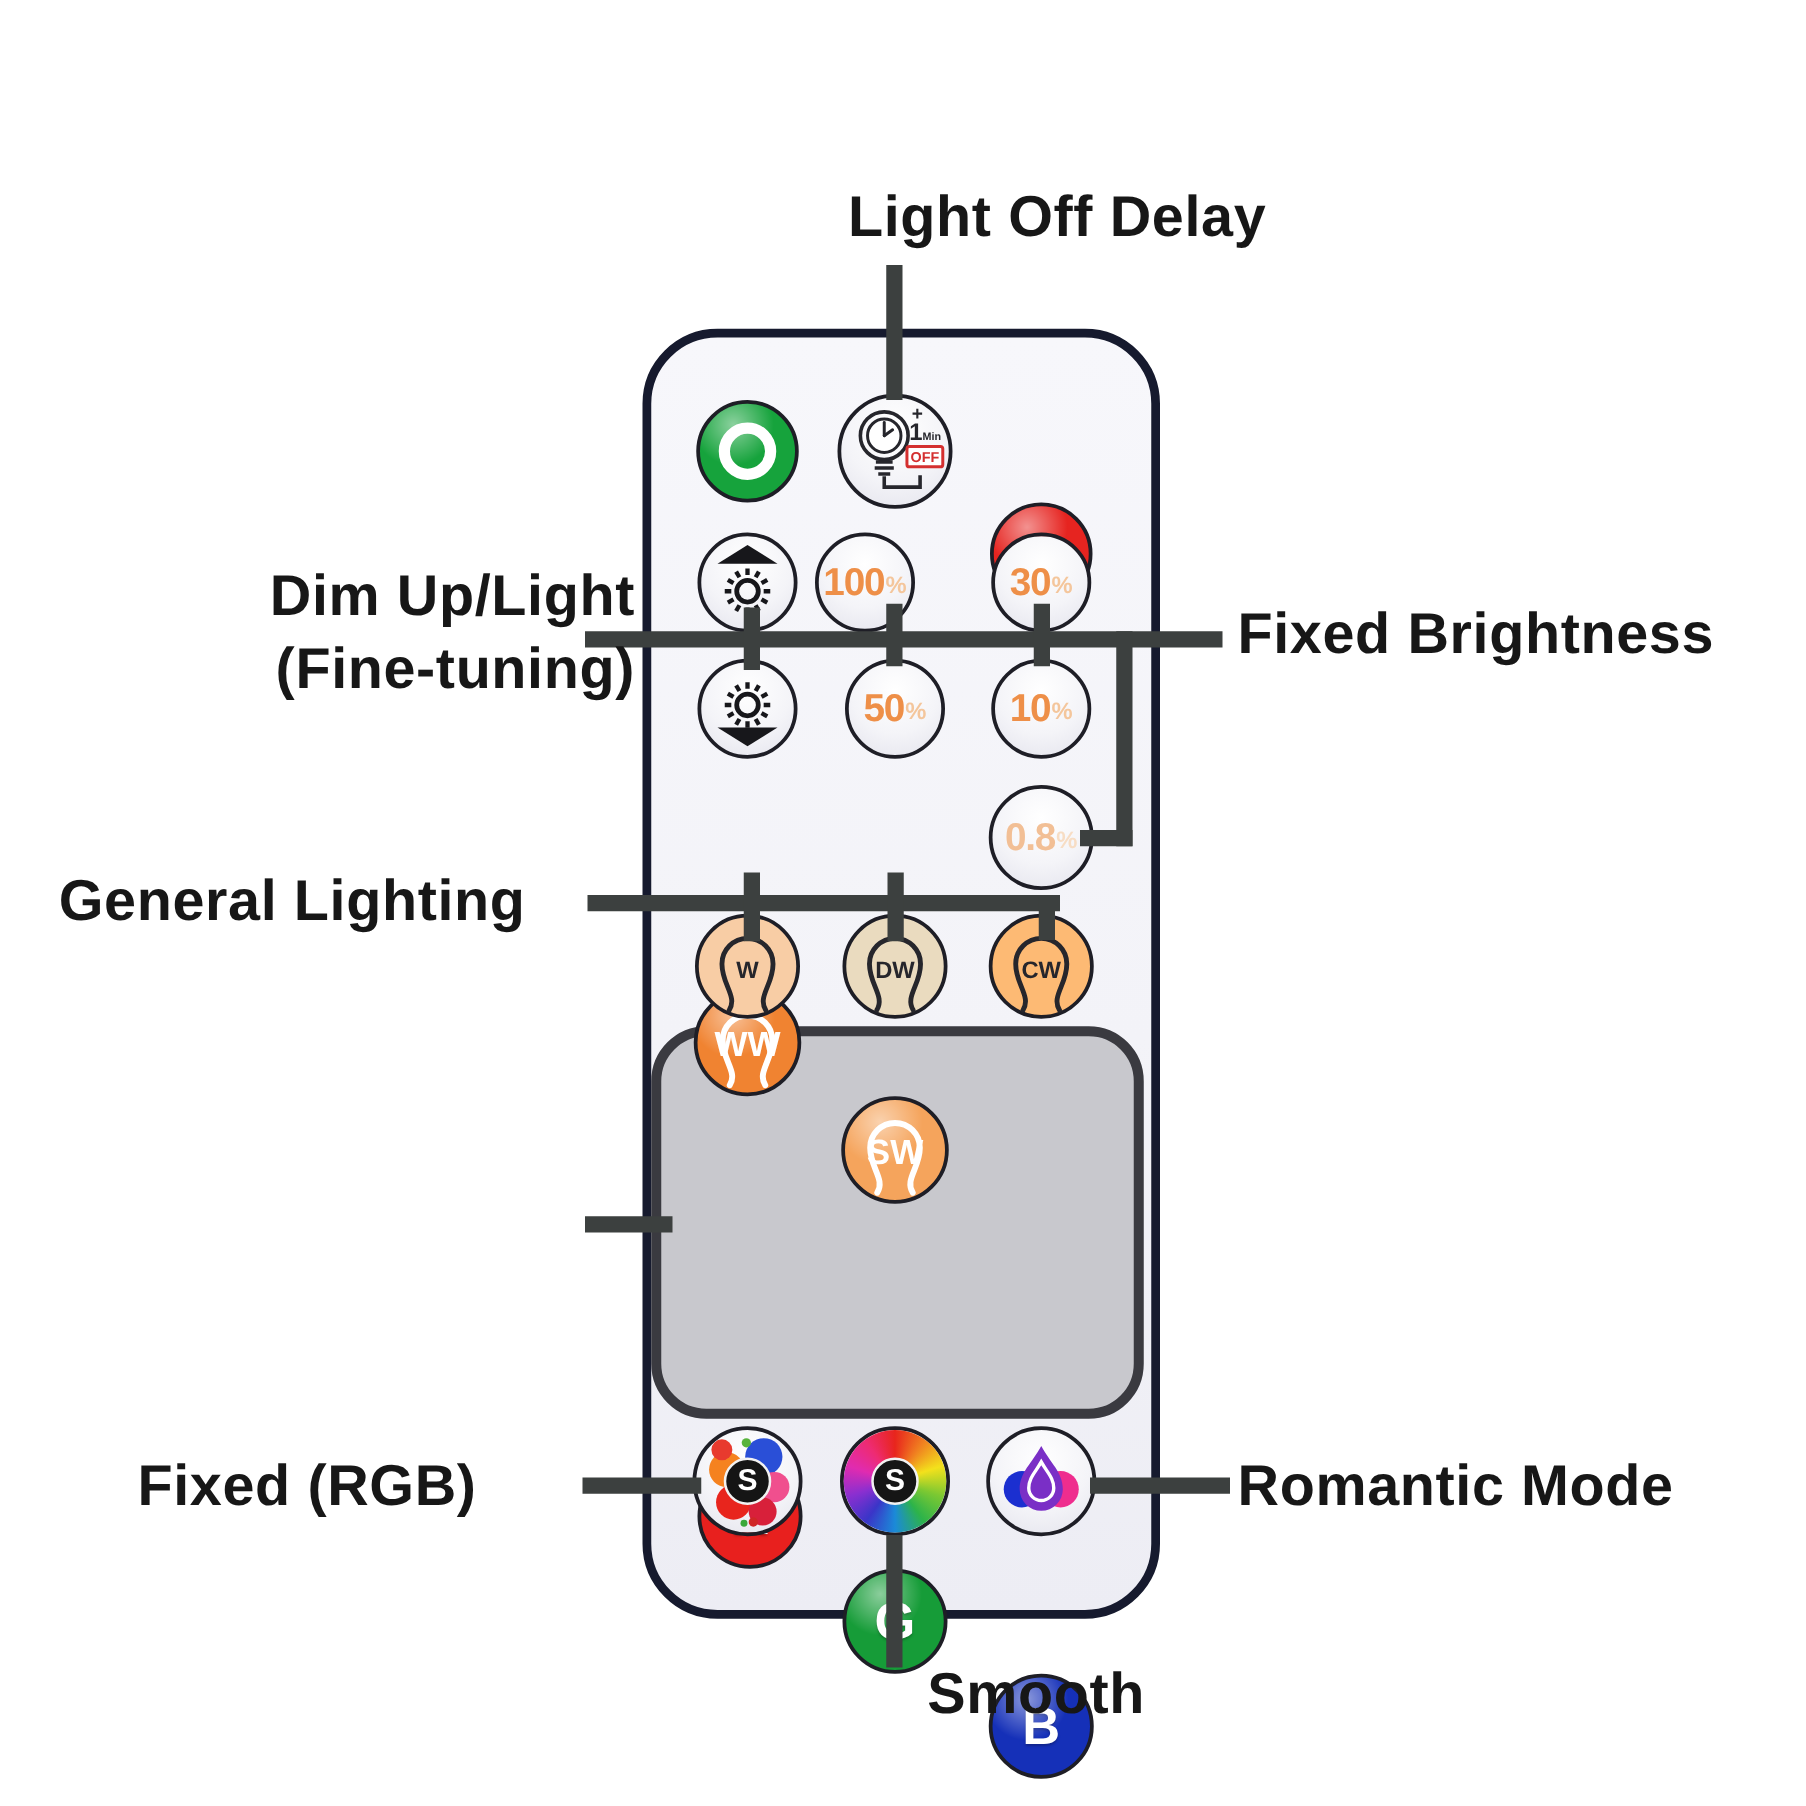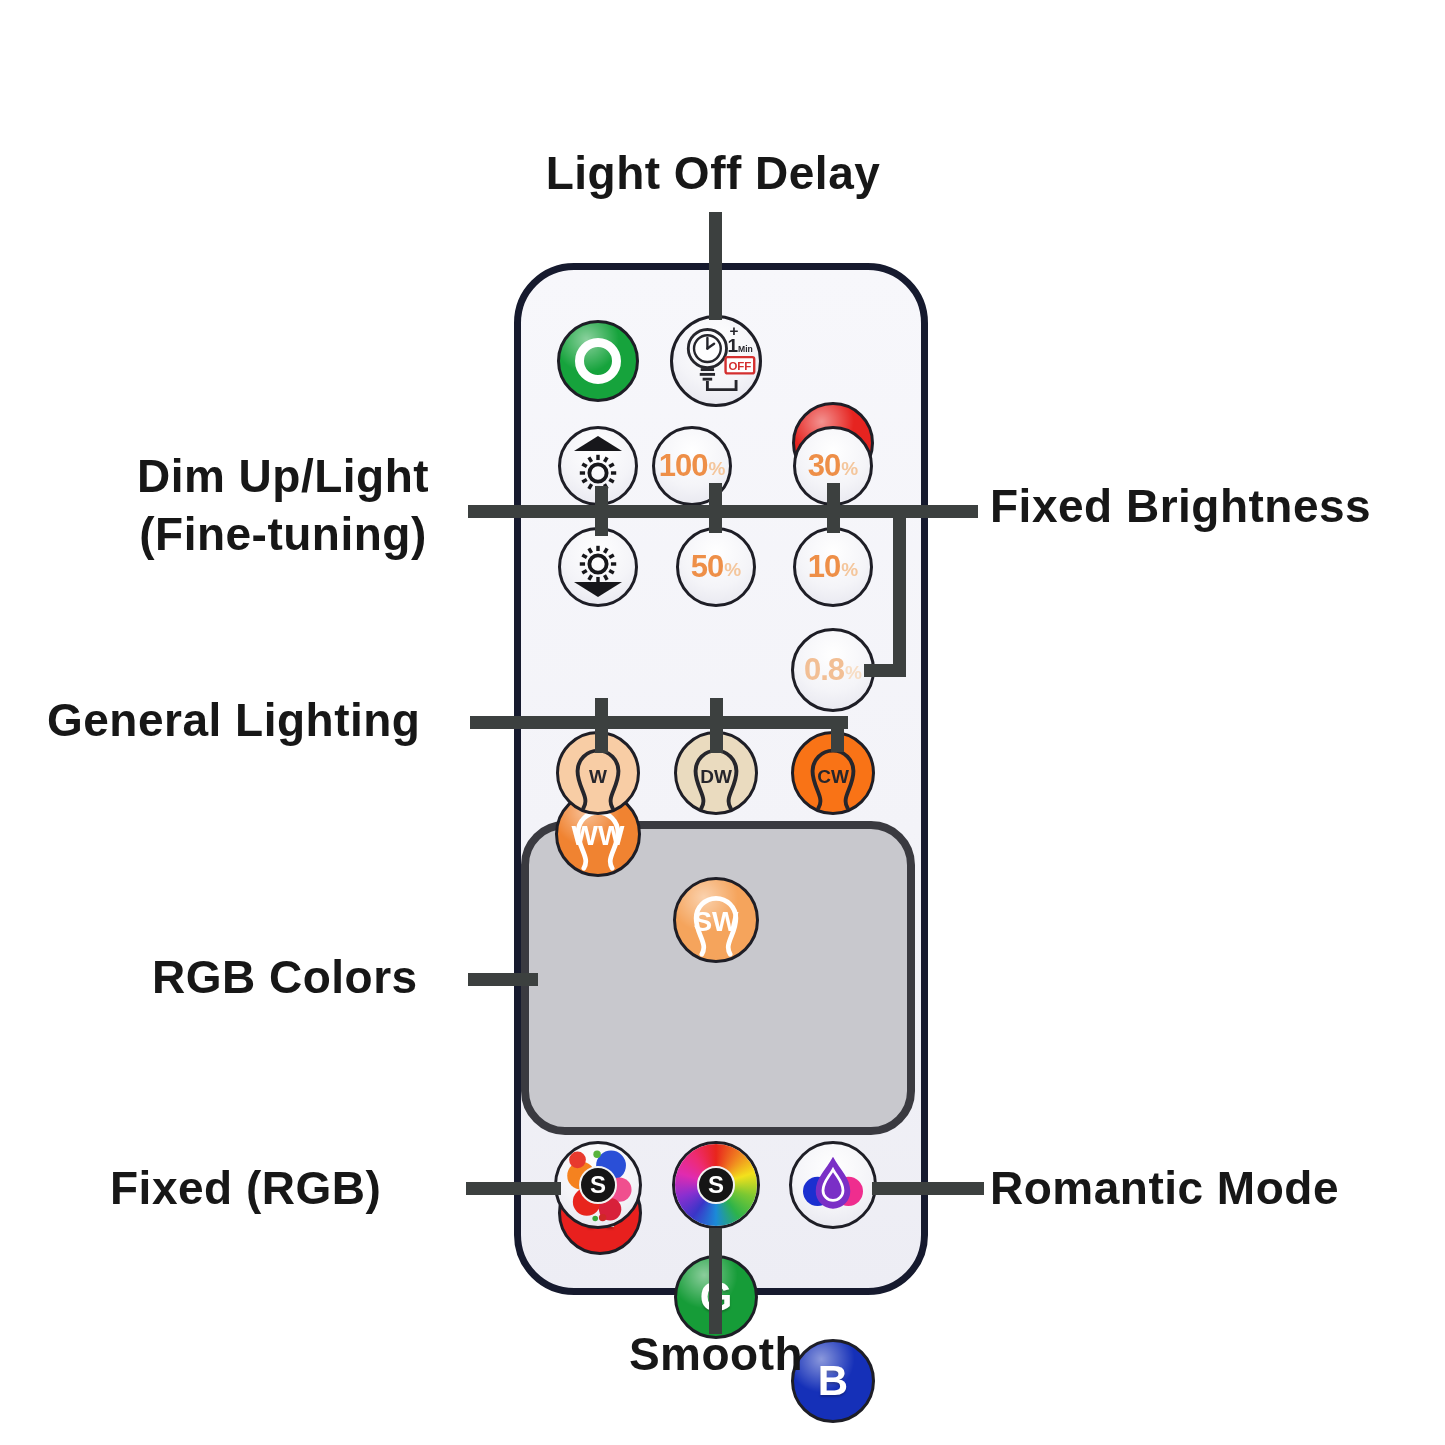--- a/index.html
+++ b/index.html
@@ -1,20 +1,20 @@
 <!DOCTYPE html>
 <html><head>
 <meta charset="utf-8">
 <style>
   html,body{margin:0;padding:0;background:#ffffff;}
   #stage{position:relative;width:1445px;height:1445px;background:#ffffff;overflow:hidden;
          font-family:"Liberation Sans",sans-serif;}
   .lbl{position:absolute;font-weight:bold;font-size:46px;color:#171717;letter-spacing:.5px;
        white-space:nowrap;z-index:40;line-height:1.0;}
-  .lbl.center{text-align:center;}
+  .lbl.center{text-align:right;}
   .line{position:absolute;background:#3c403f;z-index:30;}
   
   #remote{position:absolute;left:514px;top:263px;width:414px;height:1032px;box-sizing:border-box;
           border:7px solid #161a2e;border-radius:60px;z-index:5;
           background:linear-gradient(180deg,#f7f7fb 0%,#f3f3f8 55%,#ededf4 100%);}
   #rgb-panel{position:absolute;left:521px;top:821px;width:394px;height:314px;box-sizing:border-box;
              border:8px solid #3a3a40;border-radius:44px;background:#c8c8cd;z-index:10;}
   
   .btn{position:absolute;border-radius:50%;border:3px solid #1e1e26;box-sizing:border-box;z-index:20;
        display:flex;align-items:center;justify-content:center;}
@@ -76,21 +76,20 @@
   <div class="line" style="left:872px;top:1182px;width:112px;height:13px"></div>
   <div class="line" style="left:709px;top:1228px;width:13px;height:106px"></div>
 
   <div class="lbl center" style="left:413px;top:150px;width:600px">Light Off Delay</div>
   <div class="lbl center" style="left:58px;top:447px;width:450px">
     <div style="line-height:58px">Dim Up/Light</div>
     <div style="line-height:58px">(Fine-tuning)</div>
   </div>
   <div class="lbl" style="left:990px;top:483px">Fixed Brightness</div>
   <div class="lbl" style="left:47px;top:697px">General Lighting</div>
-  <div class="lbl" style="left:152px;top:954px">RGB Colors</div>
   <div class="lbl" style="left:110px;top:1165px">Fixed (RGB)</div>
   <div class="lbl" style="left:990px;top:1165px">Romantic Mode</div>
   <div class="lbl center" style="left:516px;top:1331px;width:400px">Smooth</div>
 
   <div class="btn d82 glossy" style="left: 557px; top: 320px; background-color: rgb(22, 163, 60);">
     <div class="ring"></div>
   </div>
 
   <div class="btn d92 white-btn" style="left:670px;top:315px">
     <svg width="86" height="86" viewBox="0 0 90 90">
@@ -196,21 +195,21 @@
       <path d="M 17 71 C 24 60 11 50 11 33 A 21 21 0 1 1 53 33 C 53 50 40 60 47 71" fill="none" stroke="#26262c" stroke-width="4" stroke-linecap="round"></path>
     </svg>
     <span class="bulb-label dark">W</span>
   </div>
   <div class="btn d84" style="left: 674px; top: 731px; background-color: rgb(234, 219, 191);">
     <svg class="bulb-svg" width="64" height="72" viewBox="0 0 64 74">
       <path d="M 17 71 C 24 60 11 50 11 33 A 21 21 0 1 1 53 33 C 53 50 40 60 47 71" fill="none" stroke="#26262c" stroke-width="4" stroke-linecap="round"></path>
     </svg>
     <span class="bulb-label dark">DW</span>
   </div>
-  <div class="btn d84" style="left: 791px; top: 731px; background-color: #f97316;">
+  <div class="btn d84" style="left: 791px; top: 731px; background-color: #fdba74;">
     <svg class="bulb-svg" width="64" height="72" viewBox="0 0 64 74">
       <path d="M 17 71 C 24 60 11 50 11 33 A 21 21 0 1 1 53 33 C 53 50 40 60 47 71" fill="none" stroke="#26262c" stroke-width="4" stroke-linecap="round"></path>
     </svg>
     <span class="bulb-label dark">CW</span>
   </div>
 
   <div class="btn d84 glossy" style="left: 558px; top: 835px; background-color: rgb(232, 32, 30);">
     <span class="rgb-letter">R</span>
   </div>
   <div class="btn d84 glossy" style="left: 674px; top: 835px; background-color: rgb(22, 156, 56);">

